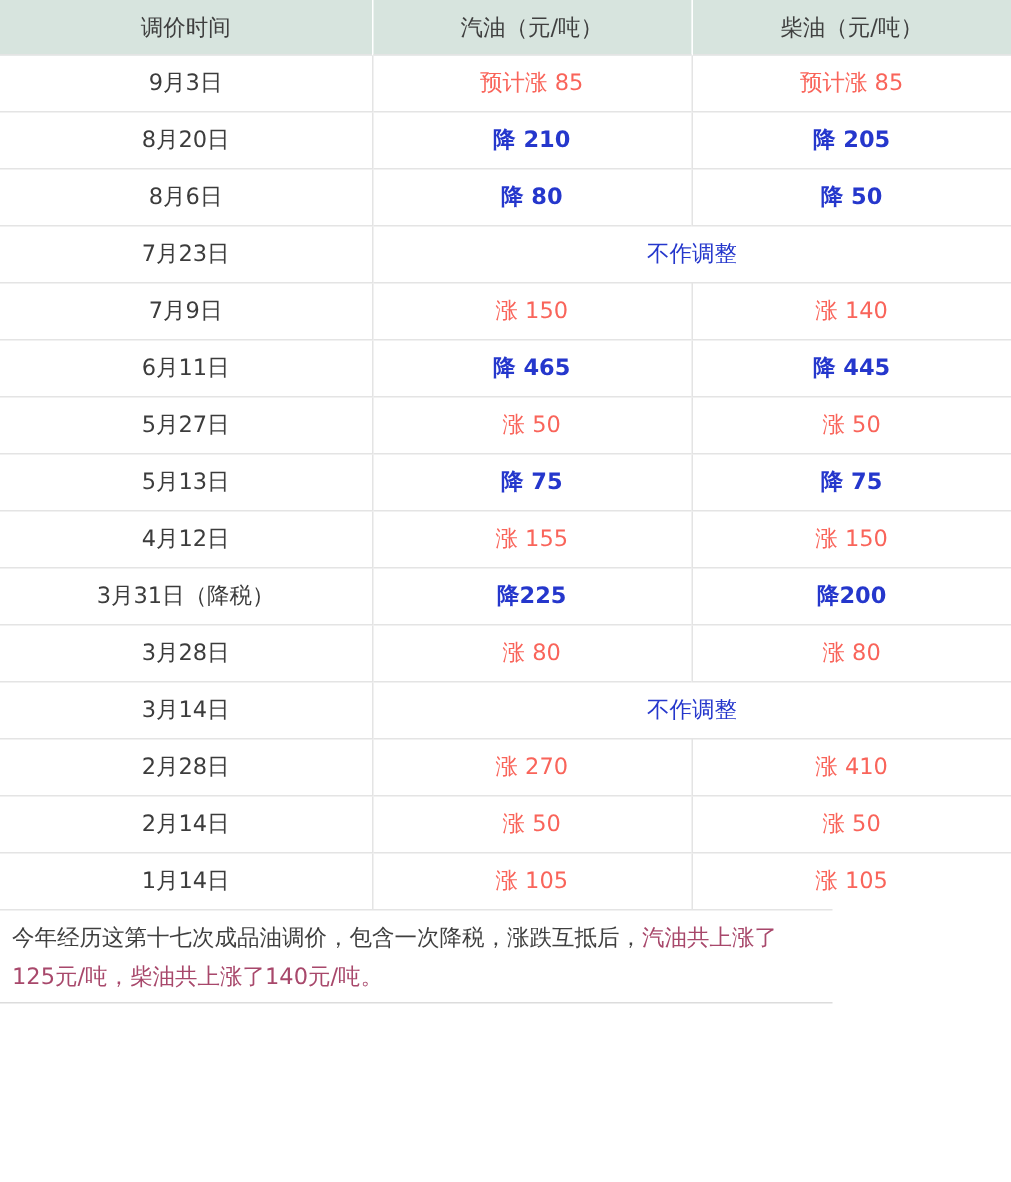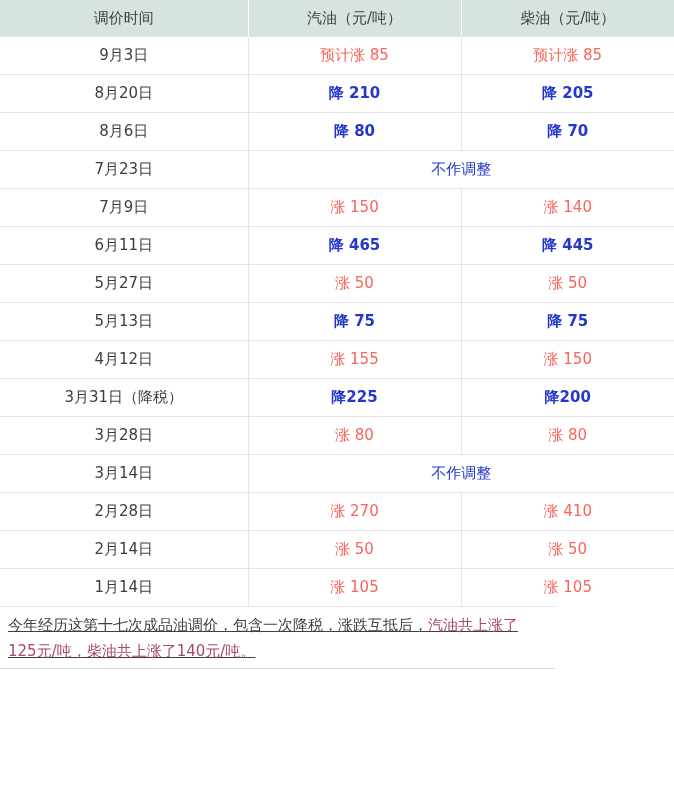--- a/index.html
+++ b/index.html
@@ -51,21 +51,20 @@
 
   .summary {
     border-top: 1px solid #e4e4e4;
     border-bottom: 1px solid #dcdcdc;
     margin-bottom: 6px;
     padding: 5px 10px 4px 8px;
     font-size: 15px;
     line-height: 26px;
     color: #3f3f3f;
     box-sizing: border-box;
-    text-decoration: underline;
   }
   .summary .hl { color: var(--highlight-color, #a8486b); }
 </style>
 </head>
 <body>
 
 <div class="page">
   <table class="price-table">
     <colgroup>
       <col class="c-date">
@@ -86,21 +85,21 @@
           <td class="val up">预计涨 85</td>
         </tr>
         <tr>
           <td class="date">8月20日</td>
           <td class="val down">降 210</td>
           <td class="val down">降 205</td>
         </tr>
         <tr>
           <td class="date">8月6日</td>
           <td class="val down">降 80</td>
-          <td class="val down">降 70</td>
+          <td class="val down">降 50</td>
         </tr>
         <tr>
           <td class="date">7月23日</td>
           <td colspan="2" class="val none">不作调整</td>
         </tr>
         <tr>
           <td class="date">7月9日</td>
           <td class="val up">涨 150</td>
           <td class="val up">涨 140</td>
         </tr>

